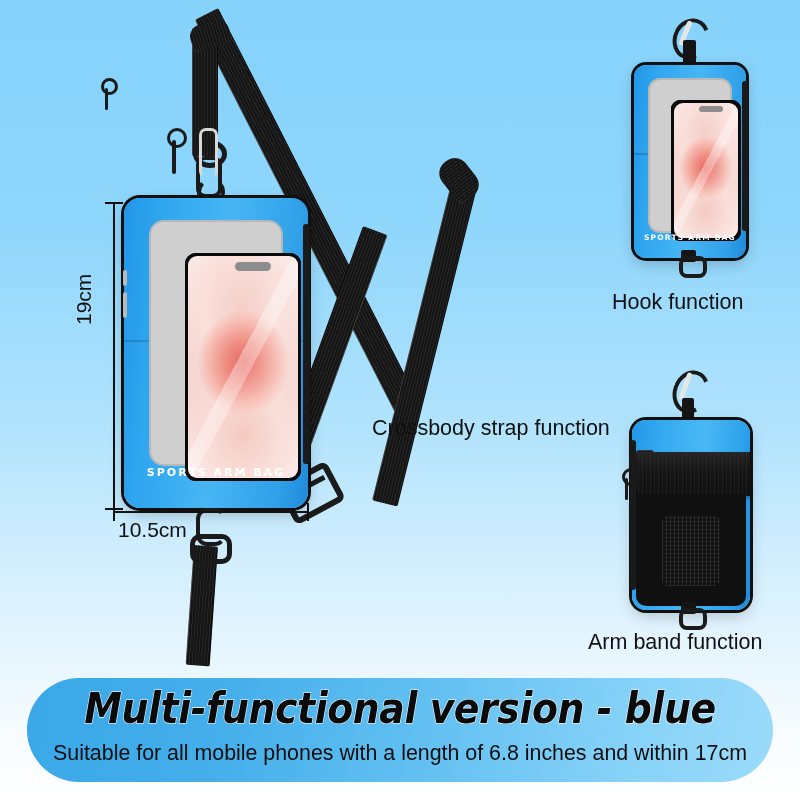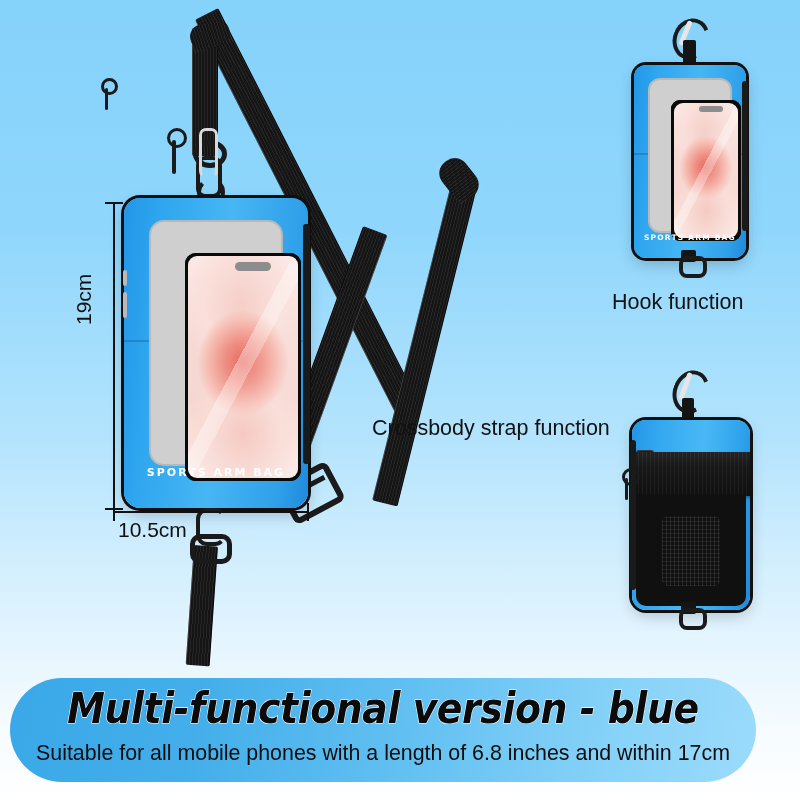--- a/index.html
+++ b/index.html
@@ -11,21 +11,21 @@
   #stage{position:relative;width:800px;height:800px;overflow:hidden;}
 
   
   .bg{
     position:absolute;left:0;top:0;width:800px;height:800px;
     background:linear-gradient(180deg,#85d2fb 0%,#8fd6fc 28%,#b4e4fd 55%,#ddf2fe 76%,#f4fbff 90%,#ffffff 100%);
   }
 
   
   .banner{
-    position:absolute;left:10px;top:678px;width:746px;height:104px;
+    position:absolute;left:27px;top:678px;width:746px;height:104px;
     border-radius:52px;
     background:linear-gradient(100deg,#3aa8e8 0%,#43aeea 25%,#64c1f2 55%,#86d2f8 80%,#9bdbfb 100%);
   }
   .banner-title{
     position:absolute;left:0;top:5px;width:746px;text-align:center;
     font-family:"DejaVu Sans",sans-serif;
     font-size:43px;font-weight:bold;font-style:italic;
     color:#0b0b0b;letter-spacing:-0.5px;
     transform:scaleX(0.88);
     -webkit-text-stroke:1.2px #ffffff;
@@ -401,19 +401,20 @@
     <div id="armband-zip"></div>
     <div id="armband-zippull"></div>
     <div id="armband-ziptail"></div>
 
     <div id="armband-bottomtab"></div>
     <div id="armband-bottomring"></div>
   </div>
 
   <div class="callout" id="label-crossbody">Crossbody strap function</div>
   <div class="callout" id="label-hook">Hook function</div>
+  <div class="callout" id="label-armband">Arm band function</div>
 
   <div class="banner">
     <div class="banner-title">Multi-functional version - blue</div>
     <div class="banner-sub">Suitable for all mobile phones with a length of 6.8 inches and within 17cm</div>
   </div>
 
 </div>
 
 </body></html>

